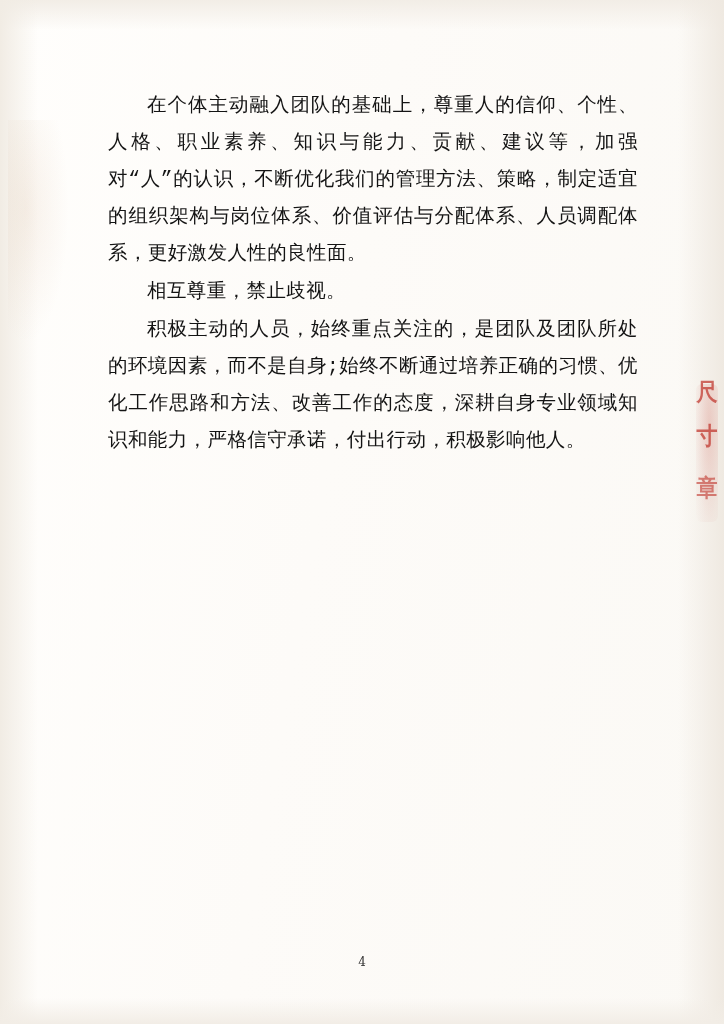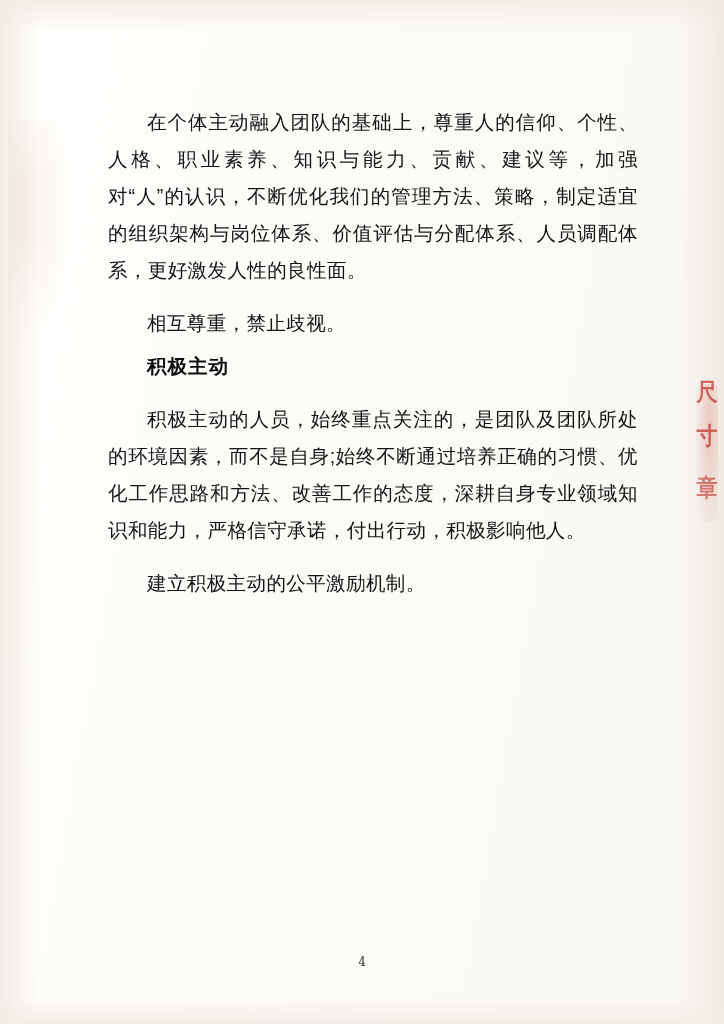--- a/index.html
+++ b/index.html
@@ -46,28 +46,28 @@
   }
 
   .content {
     position: absolute;
     left: 108px;
     right: 86px;
     top: 88px;
   }
 
   p.body-par {
-    margin: 16px 0 1px 0;
+    margin: 0 0 1px 0;
     font-size: 19.5px;
     line-height: 37px;
     letter-spacing: 0.4px;
     color: #141414;
     text-align: justify;
     text-justify: inter-character;
-    font-family: Liberation Sans, sans-serif;
+    font-family: Liberation Mono, monospace;
   }
   p.indent {
     text-indent: 2em;
   }
   h2.section-head {
     margin: 6px 0 0 0;
     font-size: 19.5px;
     line-height: 37px;
     font-weight: bold;
     text-indent: 2em;
@@ -138,23 +138,21 @@
 <div class="page">
   <div class="edge-top"></div>
   <div class="edge-left"></div>
   <div class="edge-right"></div>
   <div class="edge-bottom"></div>
   <div class="blotch"></div>
 
   <div class="content">
     <p class="body-par indent">在个体主动融入团队的基础上，尊重人的信仰、个性、人格、职业素养、知识与能力、贡献、建议等，加强对“人”的认识，不断优化我们的管理方法、策略，制定适宜的组织架构与岗位体系、价值评估与分配体系、人员调配体系，更好激发人性的良性面。</p>
     <p class="body-par indent">相互尊重，禁止歧视。</p>
-    <h2 class="section-head">积极主动</h2>
     <p class="body-par indent">积极主动的人员，始终重点关注的，是团队及团队所处的环境因素，而不是自身;始终不断通过培养正确的习惯、优化工作思路和方法、改善工作的态度，深耕自身专业领域知识和能力，严格信守承诺，付出行动，积极影响他人。</p>
-    <p class="body-par indent">建立积极主动的公平激励机制。</p>
   </div>
 
   <div class="seal">
     <div class="smear"></div>
     <div class="glyph g1">尺</div>
     <div class="glyph g2">寸</div>
     <div class="glyph g3">章</div>
   </div>
 
   <div class="page-number">4</div>

